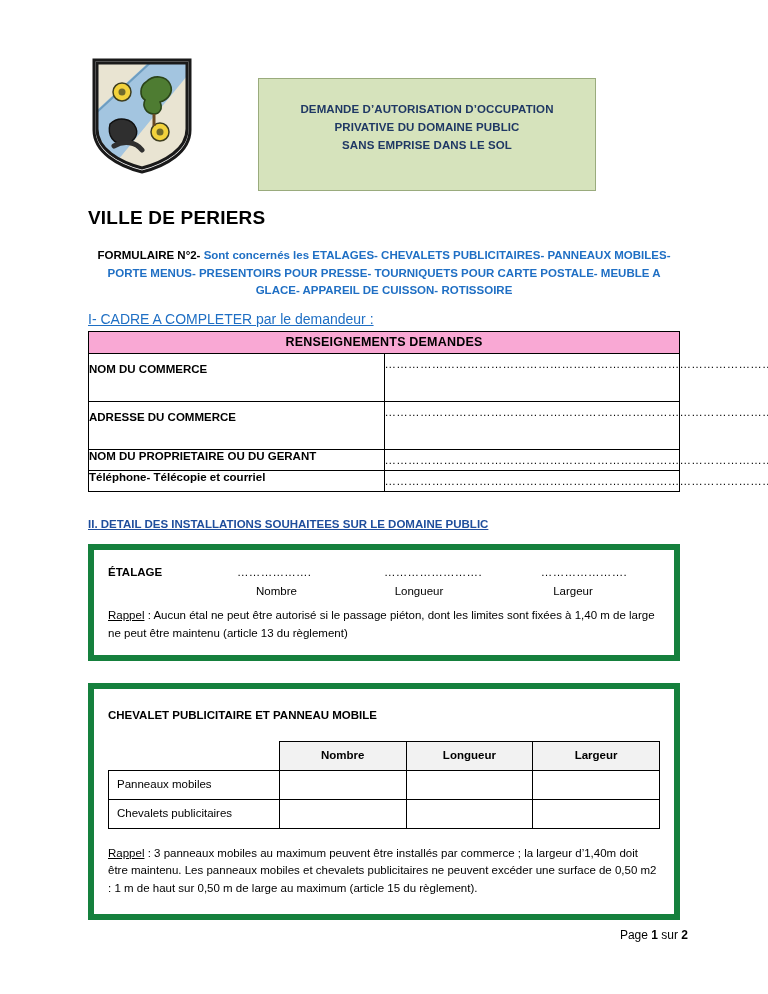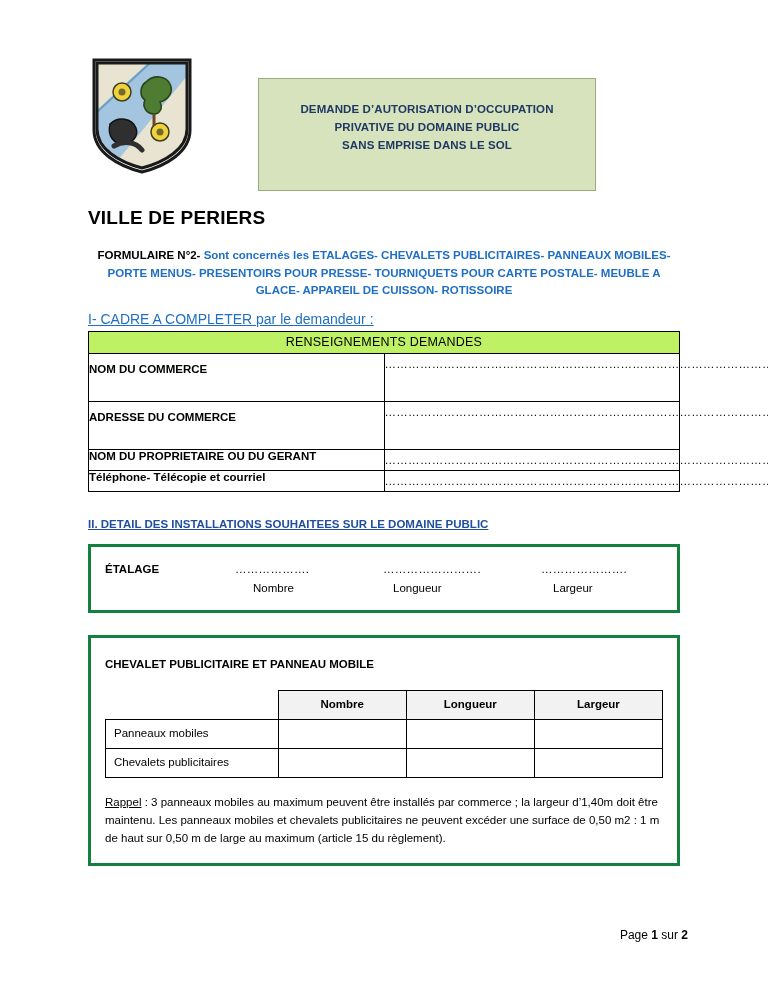--- a/index.html
+++ b/index.html
@@ -85,22 +85,22 @@
     table-layout: fixed;
   }
   table.t1 td, table.t1 th {
     border: 1px solid #000;
     padding: 0;
     vertical-align: top;
   }
   table.t1 th.head {
     text-align: center;
     font-size: 12.5px;
-    font-weight: normal;
-    background: #bef264;
+    font-weight: bold;
+    background: #f9a8d4;
     padding: 3px 0 4px 0;
     letter-spacing: .2px;
   }
   .cell-label {
     font-size: 11.5px;
     font-weight: bold;
     padding: 8px 8px 8px 7px;
   }
   .cell-dots {
     font-size: 11.5px;
@@ -116,21 +116,21 @@
   .section-2-title {
     margin-top: 26px;
     font-size: 11.5px;
     font-weight: bold;
     color: #1f4e9c;
     text-decoration: underline;
   }
 
   .box {
     margin-top: 14px;
-    border: 3px solid #15803d;
+    border: 6px solid #15803d;
     box-sizing: border-box;
     padding: 14px 14px 12px 14px;
     font-size: 11.5px;
     line-height: 1.55;
   }
 
   .etalage-line {
     display: flex;
     align-items: baseline;
   }
@@ -260,20 +260,23 @@
       <span class="lbl">ÉTALAGE</span>
       <span class="dots d1">……………….</span>
       <span class="dots d2">…………………….</span>
       <span class="dots d3">………………….</span>
     </div>
     <div class="etalage-heads">
       <span>Nombre</span>
       <span>Longueur</span>
       <span>Largeur</span>
     </div>
+    <div class="rappel">
+      <span class="u">Rappel</span><span> : Aucun étal ne peut être autorisé si le passage piéton, dont les limites sont fixées à 1,40 m de large ne peut être maintenu (article 13 du règlement)</span>
+    </div>
   </div>
 
   <div class="box box2">
     <div class="title2">CHEVALET PUBLICITAIRE ET PANNEAU MOBILE</div>
 
     <table class="t2">
       <colgroup>
           <col style="width:31%">
           <col style="width:23%">
           <col style="width:23%">

